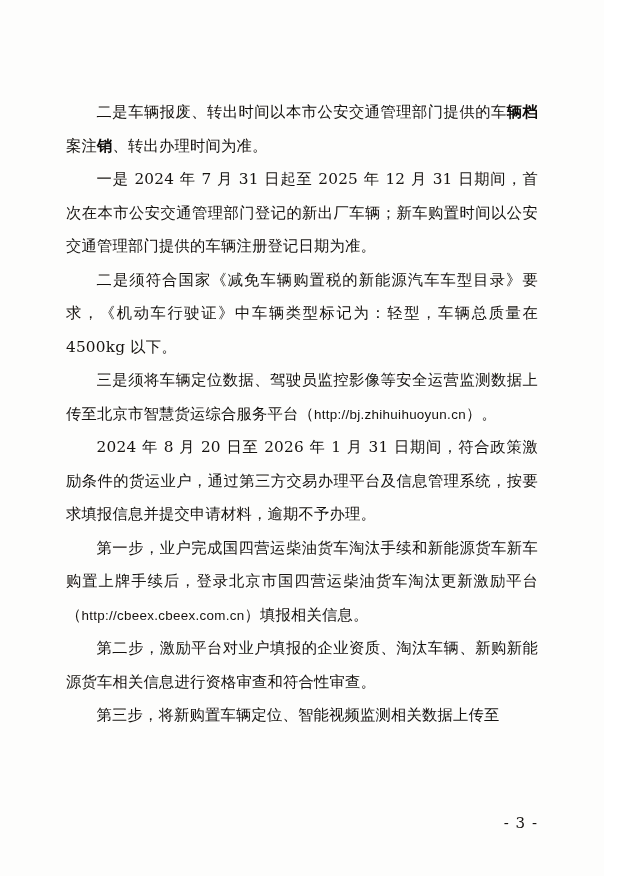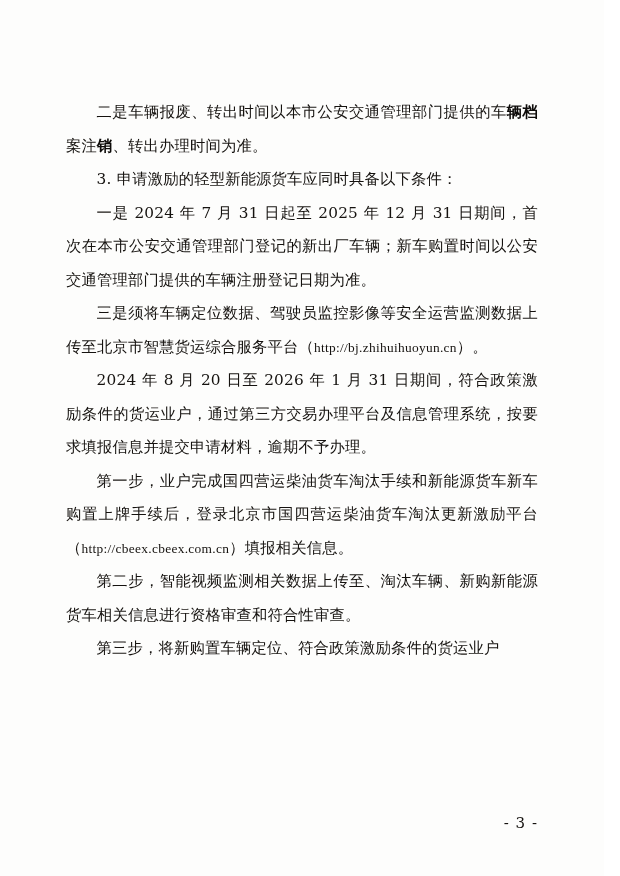--- a/index.html
+++ b/index.html
@@ -31,21 +31,21 @@
     color: #15120f;
   }
   .para {
     margin: 0 0 0 0;
     text-indent: 2em;
   }
   .para + .para {
     margin-top: 0px;
   }
   .mono {
-    font-family: Liberation Serif, serif;
+    font-family: Liberation Sans, sans-serif;
     font-size: 13.4px;
     letter-spacing: 0.3px;
   }
   .bold-ink {
     font-weight: 700;
     color: #0d0b09;
   }
   .page-number {
     position: absolute;
     right: 66px;
@@ -59,48 +59,48 @@
 <body>
 
 <div class="page">
 
   <div class="doc-body">
 
     <p class="para">
       <span>二是车辆报废、转出时间以本市公安交通管理部门提供的车<span class="bold-ink">辆档</span>案注<span class="bold-ink">销</span>、转出办理时间为准。</span>
     </p>
 
-    <p class="para">
-      <span>3. 申请激励的轻型新能源货车应同时具备以下条件：</span>
-    </p>
 
     <p class="para">
       <span>一是 2024 年 7 月 31 日起至 2025 年 12 月 31 日期间，首次在本市公安交通管理部门登记的新出厂车辆；新车购置时间以公安交通管理部门提供的车辆注册登记日期为准。</span>
     </p>
 
+    <p class="para">
+      <span>二是须符合国家《减免车辆购置税的新能源汽车车型目录》要求，《机动车行驶证》中车辆类型标记为：轻型，车辆总质量在 4500kg 以下。</span>
+    </p>
 
     <p class="para">
       <span>三是须将车辆定位数据、驾驶员监控影像等安全运营监测数据上传至北京市智慧货运综合服务平台（<span class="mono">http://bj.zhihuihuoyun.cn</span>）。</span>
     </p>
 
 
     <p class="para">
       <span>2024 年 8 月 20 日至 2026 年 1 月 31 日期间，符合政策激励条件的货运业户，通过第三方交易办理平台及信息管理系统，按要求填报信息并提交申请材料，逾期不予办理。</span>
     </p>
 
 
     <p class="para">
       <span>第一步，业户完成国四营运柴油货车淘汰手续和新能源货车新车购置上牌手续后，登录北京市国四营运柴油货车淘汰更新激励平台（<span class="mono">http://cbeex.cbeex.com.cn</span>）填报相关信息。</span>
     </p>
 
     <p class="para">
-      <span>第二步，智能视频监测相关数据上传至、淘汰车辆、新购新能源货车相关信息进行资格审查和符合性审查。</span>
+      <span>第二步，激励平台对业户填报的企业资质、淘汰车辆、新购新能源货车相关信息进行资格审查和符合性审查。</span>
     </p>
 
     <p class="para">
-      <span>第三步，将新购置车辆定位、符合政策激励条件的货运业户</span>
+      <span>第三步，将新购置车辆定位、智能视频监测相关数据上传至</span>
     </p>
 
   </div>
 
   <div class="page-number">- 3 -</div>
 
 </div>
 
 </body></html>

